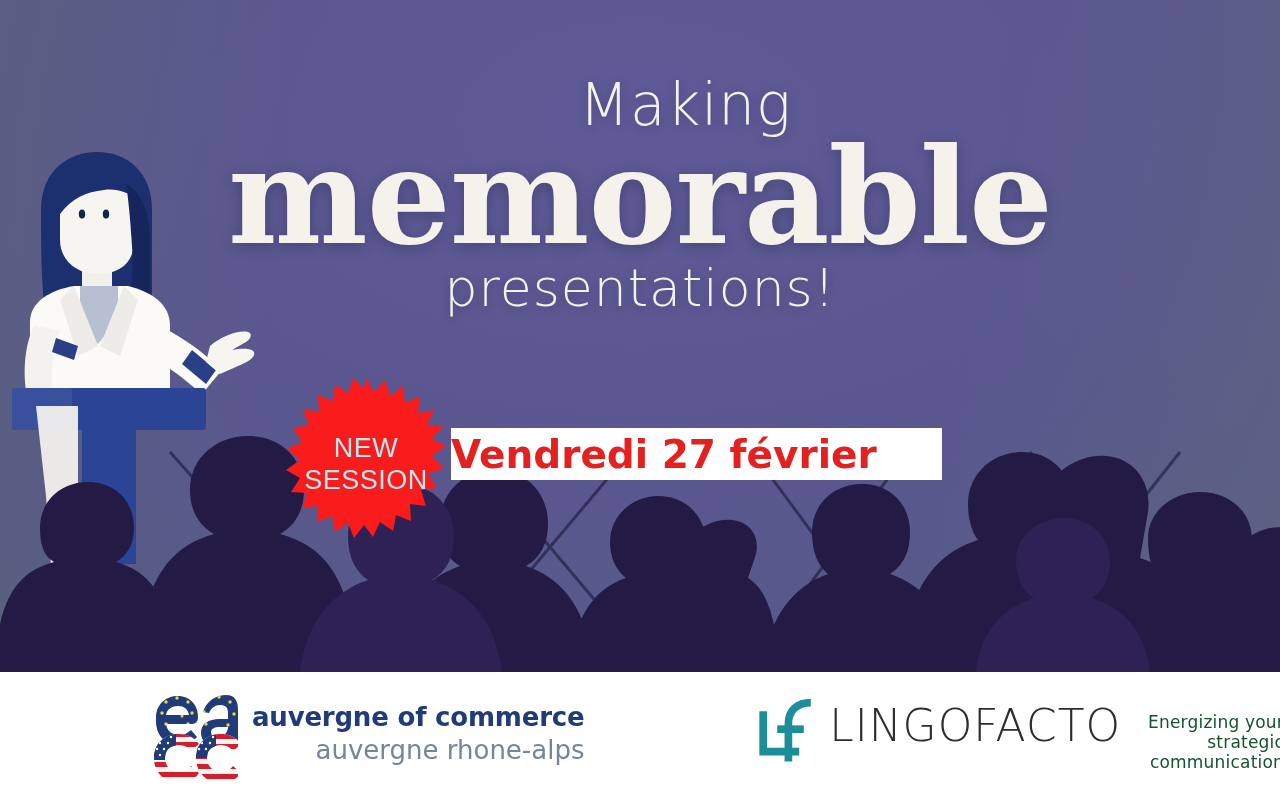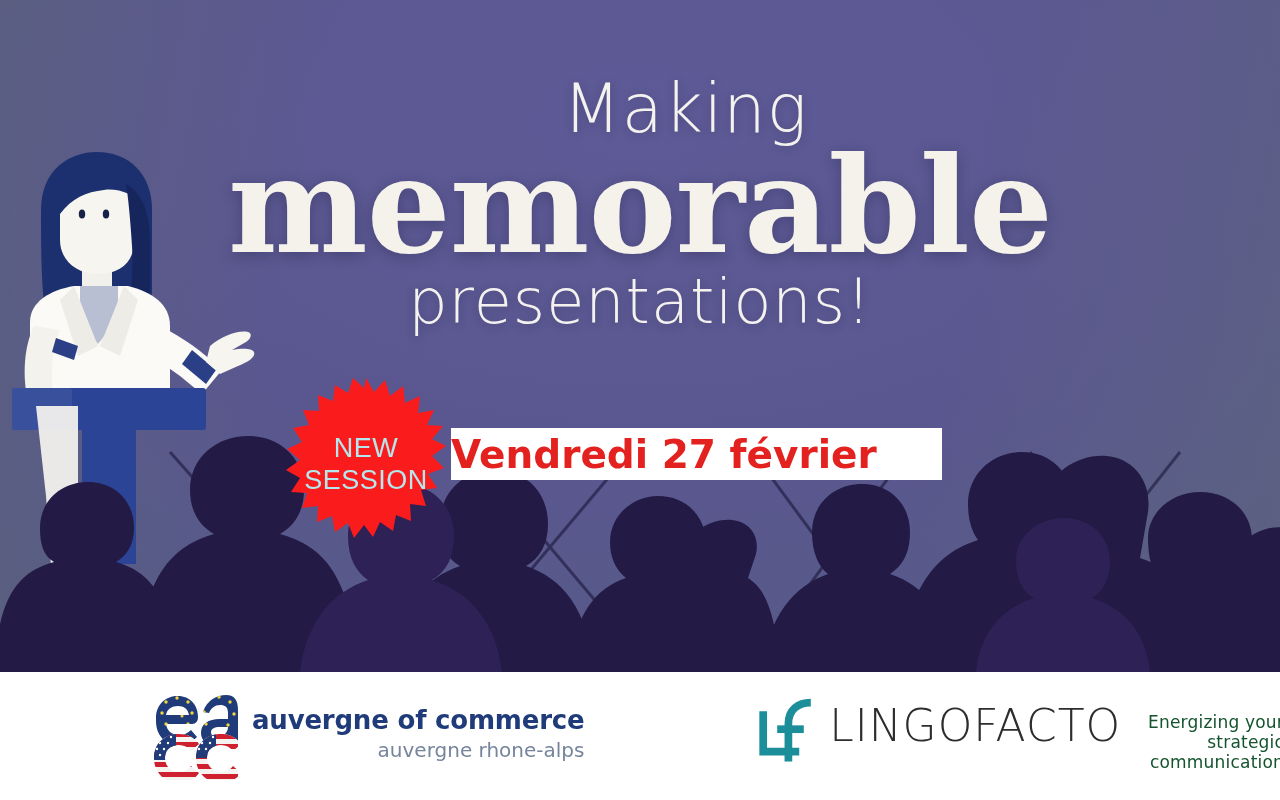--- a/index.html
+++ b/index.html
@@ -63,42 +63,42 @@
     position: absolute;
     left: 0;
     top: 78px;
     width: 1280px;
     text-align: center;
     pointer-events: none;
   }
   .line-making {
     font-family: "DejaVu Sans", sans-serif;
     font-weight: 300;
-    font-size: 67px;
+    font-size: 58px;
     line-height: 0.95;
     letter-spacing: 1px;
     color: #f4f2ef;
     text-shadow: 0 2px 10px rgba(20,20,50,0.28);
     margin: 0;
     padding-left: 91px;
   }
   .line-memorable {
     font-family: "DejaVu Serif", serif;
     font-weight: 700;
     font-size: 132px;
     line-height: 0.88;
     letter-spacing: -1px;
     color: #f5f2ec;
     text-shadow: 0 3px 14px rgba(20,20,50,0.30);
     margin: 6px 0 0 0;
   }
   .line-presentations {
     font-family: "DejaVu Sans", sans-serif;
     font-weight: 300;
-    font-size: 62px;
+    font-size: 52px;
     line-height: 0.98;
     letter-spacing: 1px;
     color: #f4f2ef;
     text-shadow: 0 2px 10px rgba(20,20,50,0.28);
     margin: 8px 0 0 0;
   }
 
   
   .badge {
     position: absolute;
@@ -172,21 +172,21 @@
   .eacc-line1, .eacc-line2 {
     font-family: "DejaVu Sans", sans-serif;
     font-weight: 700;
     font-size: 26px;
     color: #1f3b79;
     letter-spacing: -0.2px;
   }
   .eacc-sub {
     font-family: "DejaVu Sans", sans-serif;
     font-weight: 400;
-    font-size: 20px;
+    font-size: 26px;
     color: #76849c;
     letter-spacing: 0px;
     margin-top: 5px;
     text-align: right;
   }
 
   
   .lingo {
     position: absolute;
     left: 752px;

